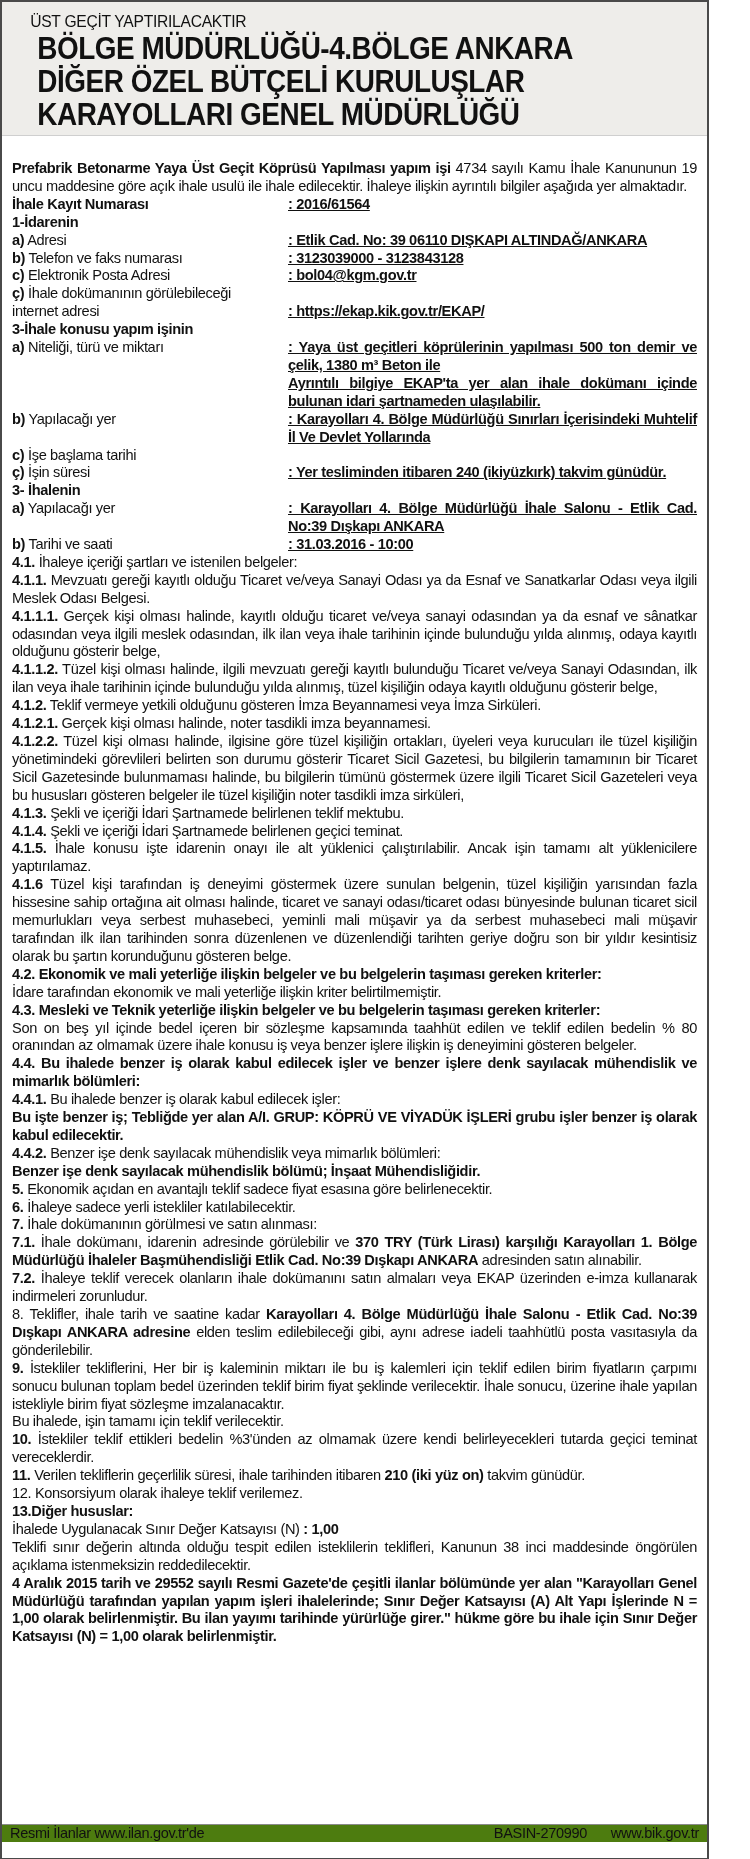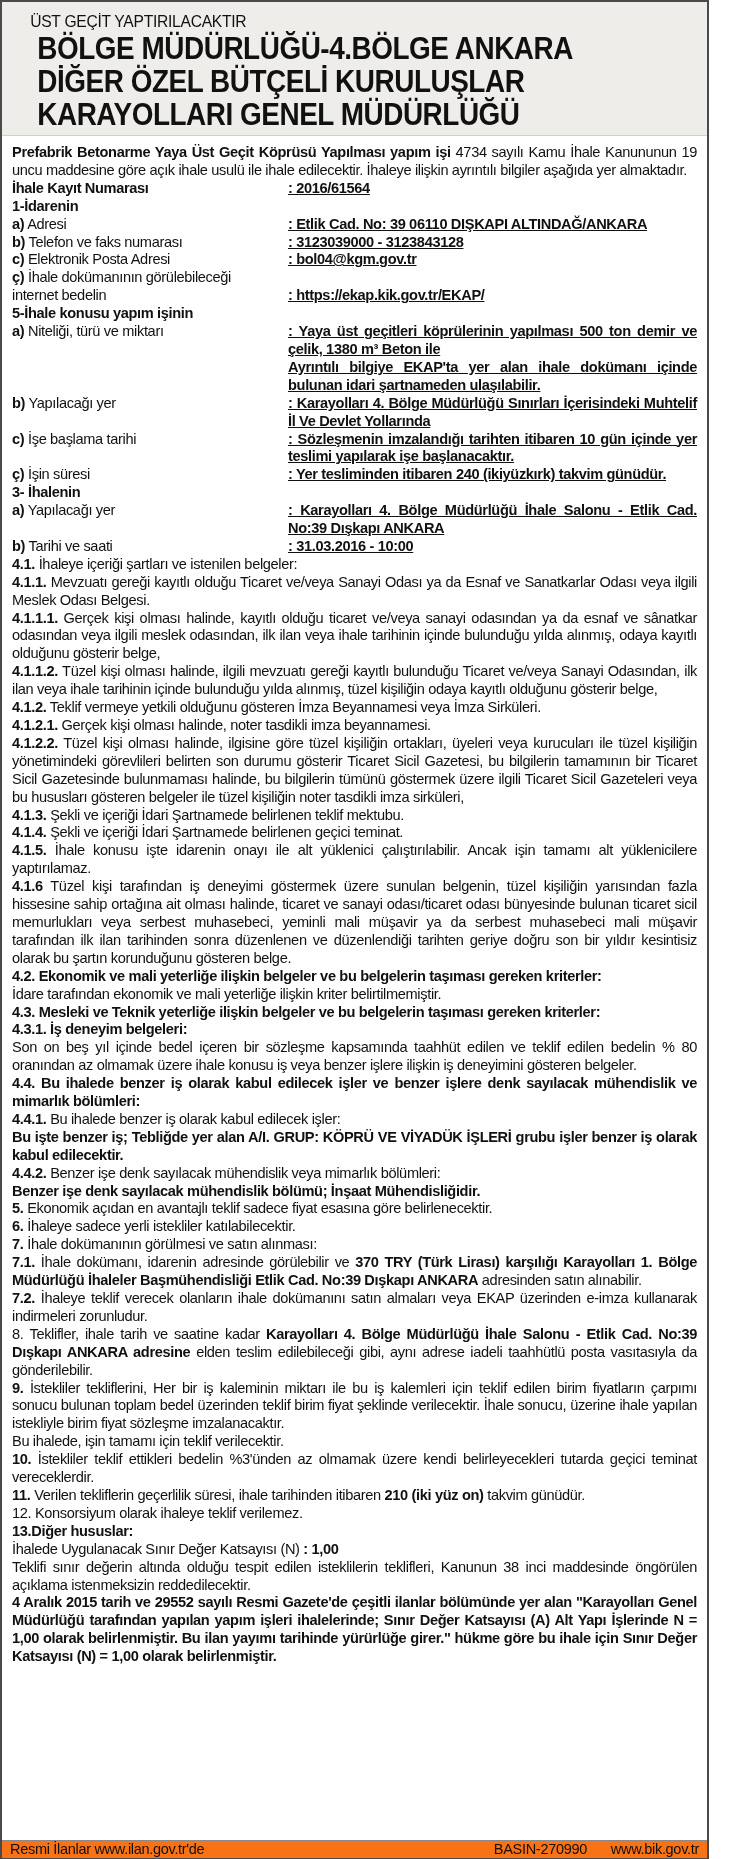--- a/index.html
+++ b/index.html
@@ -5,29 +5,29 @@
   html, body { margin:0; padding:0; background:#ffffff; }
   body { width:750px; height:1859px; position:relative; overflow:hidden; }
   .box {
     position:absolute; left:0; top:0; width:705px; height:1856px;
     border:2px solid #4a4a4a; border-top-width:2px; background:#fff;
     font-family:"Liberation Sans", sans-serif; color:#111;
   }
   .header { background:#eeedea; height:133px; text-align:left; border-bottom:1px solid #cfcfcf; }
   .header .sup { font-size:17px; padding-top:10px; line-height:20px; letter-spacing:-0.3px; transform:scaleX(0.92); }
   .header .t { font-size:31px; font-weight:bold; line-height:33px; letter-spacing:-0.5px; transform:scaleX(0.9); }
-  .content { padding:8px 10px 0 10px; font-size:14.6px; line-height:17.9px; letter-spacing:-0.35px; }
+  .content { padding:24px 10px 0 10px; font-size:14.6px; line-height:17.9px; letter-spacing:-0.35px; }
   .content p { margin:0; text-align:justify; }
   .b { font-weight:bold; }
   .row { display:flex; }
   .row .lab { width:276px; flex:none; }
   .row .val { flex:1; font-weight:bold; text-align:justify;text-decoration:underline; }
   .footer {
-    position:absolute; left:0; right:0; bottom:0; height:17px;
-    border-top:1px solid #8a8a8a; background:#f97316;
+    position:absolute; left:0; right:0; bottom:16px; height:17px;
+    border-top:1px solid #8a8a8a; background:#4d7c0f;
     font-size:14.5px; line-height:17px; letter-spacing:-0.3px; padding:0 0;
   }
   .footer .l { position:absolute; left:8px; }
   .footer .r1 { position:absolute; right:120px; font-weight:normal; }
   .footer .r2 { position:absolute; right:8px; }
 </style>
 </head>
 <body>
 
 <div class="box">
@@ -54,36 +54,35 @@
     <div class="row">
         <span class="lab"><span class="b">b)</span><span> Telefon ve faks numarası</span></span>
         <span class="val">: 3123039000 - 3123843128</span>
       </div>
     <div class="row">
         <span class="lab"><span class="b">c)</span><span> Elektronik Posta Adresi</span></span>
         <span class="val">: bol04@kgm.gov.tr</span>
       </div>
     <div><span class="b">ç)</span><span> İhale dokümanının görülebileceği</span></div>
     <div class="row">
-        <span class="lab">internet bedelin</span>
+        <span class="lab">internet adresi</span>
         <span class="val">: https://ekap.kik.gov.tr/EKAP/</span>
       </div>
 
-    <div class="b">5-İhale konusu yapım işinin</div>
+    <div class="b">3-İhale konusu yapım işinin</div>
     <div class="row">
         <span class="lab"><span class="b">a)</span><span> Niteliği, türü ve miktarı</span></span>
         <span class="val"><span>: Yaya üst geçitleri köprülerinin yapılması 500 ton demir ve çelik, 1380 m³ Beton ile</span><br><span>Ayrıntılı bilgiye EKAP'ta yer alan ihale dokümanı içinde bulunan idari şartnameden ulaşılabilir.</span></span>
       </div>
     <div class="row">
         <span class="lab"><span class="b">b)</span><span> Yapılacağı yer</span></span>
         <span class="val">: Karayolları 4. Bölge Müdürlüğü Sınırları İçerisindeki Muhtelif İl Ve Devlet Yollarında</span>
       </div>
     <div class="row">
         <span class="lab"><span class="b">c)</span><span> İşe başlama tarihi</span></span>
-        <span class="val">: Sözleşmenin imzalandığı tarihten itibaren 10 gün içinde yer teslimi yapılarak işe başlanacaktır.</span>
       </div>
     <div class="row">
         <span class="lab"><span class="b">ç)</span><span> İşin süresi</span></span>
         <span class="val">: Yer tesliminden itibaren 240 (ikiyüzkırk) takvim günüdür.</span>
       </div>
 
     <div class="b">3- İhalenin</div>
     <div class="row">
         <span class="lab"><span class="b">a)</span><span> Yapılacağı yer</span></span>
         <span class="val">: Karayolları 4. Bölge Müdürlüğü İhale Salonu - Etlik Cad. No:39 Dışkapı ANKARA</span>
@@ -101,21 +100,20 @@
         <p><span class="b">4.1.2.</span><span> Teklif vermeye yetkili olduğunu gösteren İmza Beyannamesi veya İmza Sirküleri.</span></p>
         <p><span class="b">4.1.2.1.</span><span> Gerçek kişi olması halinde, noter tasdikli imza beyannamesi.</span></p>
         <p><span class="b">4.1.2.2.</span><span> Tüzel kişi olması halinde, ilgisine göre tüzel kişiliğin ortakları, üyeleri veya kurucuları ile tüzel kişiliğin yönetimindeki görevlileri belirten son durumu gösterir Ticaret Sicil Gazetesi, bu bilgilerin tamamının bir Ticaret Sicil Gazetesinde bulunmaması halinde, bu bilgilerin tümünü göstermek üzere ilgili Ticaret Sicil Gazeteleri veya bu hususları gösteren belgeler ile tüzel kişiliğin noter tasdikli imza sirküleri,</span></p>
         <p><span class="b">4.1.3.</span><span> Şekli ve içeriği İdari Şartnamede belirlenen teklif mektubu.</span></p>
         <p><span class="b">4.1.4.</span><span> Şekli ve içeriği İdari Şartnamede belirlenen geçici teminat.</span></p>
         <p><span class="b">4.1.5.</span><span> İhale konusu işte idarenin onayı ile alt yüklenici çalıştırılabilir. Ancak işin tamamı alt yüklenicilere yaptırılamaz.</span></p>
         <p><span class="b">4.1.6</span><span> Tüzel kişi tarafından iş deneyimi göstermek üzere sunulan belgenin, tüzel kişiliğin yarısından fazla hissesine sahip ortağına ait olması halinde, ticaret ve sanayi odası/ticaret odası bünyesinde bulunan ticaret sicil memurlukları veya serbest muhasebeci, yeminli mali müşavir ya da serbest muhasebeci mali müşavir tarafından ilk ilan tarihinden sonra düzenlenen ve düzenlendiği tarihten geriye doğru son bir yıldır kesintisiz olarak bu şartın korunduğunu gösteren belge.</span></p>
         <p><span class="b">4.2. Ekonomik ve mali yeterliğe ilişkin belgeler ve bu belgelerin taşıması gereken kriterler:</span></p>
         <p><span>İdare tarafından ekonomik ve mali yeterliğe ilişkin kriter belirtilmemiştir.</span></p>
         <p><span class="b">4.3. Mesleki ve Teknik yeterliğe ilişkin belgeler ve bu belgelerin taşıması gereken kriterler:</span></p>
-        <p><span class="b">4.3.1. İş deneyim belgeleri:</span></p>
         <p><span>Son on beş yıl içinde bedel içeren bir sözleşme kapsamında taahhüt edilen ve teklif edilen bedelin % 80 oranından az olmamak üzere ihale konusu iş veya benzer işlere ilişkin iş deneyimini gösteren belgeler.</span></p>
         <p><span class="b">4.4. Bu ihalede benzer iş olarak kabul edilecek işler ve benzer işlere denk sayılacak mühendislik ve mimarlık bölümleri:</span></p>
         <p><span class="b">4.4.1.</span><span> Bu ihalede benzer iş olarak kabul edilecek işler:</span></p>
         <p><span class="b">Bu işte benzer iş; Tebliğde yer alan  A/I. GRUP: KÖPRÜ VE VİYADÜK İŞLERİ</span><span class="b"> grubu işler benzer iş olarak kabul edilecektir.</span></p>
         <p><span class="b">4.4.2.</span><span> Benzer işe denk sayılacak mühendislik veya mimarlık bölümleri:</span></p>
         <p><span class="b">Benzer işe denk sayılacak mühendislik bölümü; İnşaat Mühendisliğidir.</span></p>
         <p><span class="b">5.</span><span> Ekonomik açıdan en avantajlı teklif sadece fiyat esasına göre belirlenecektir.</span></p>
         <p><span class="b">6.</span><span> İhaleye sadece yerli istekliler katılabilecektir.</span></p>
         <p><span class="b">7.</span><span> İhale dokümanının görülmesi ve satın alınması:</span></p>
       </div>

